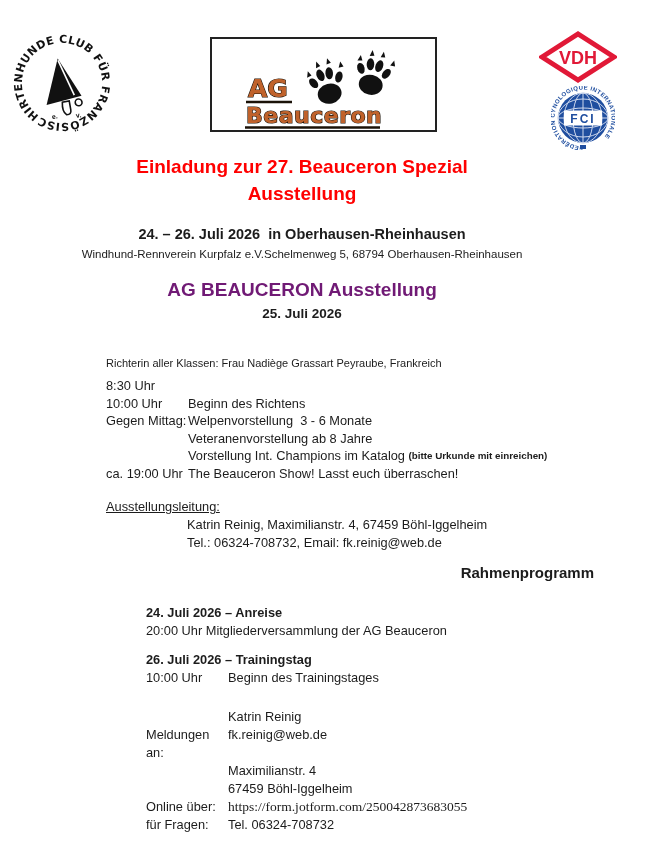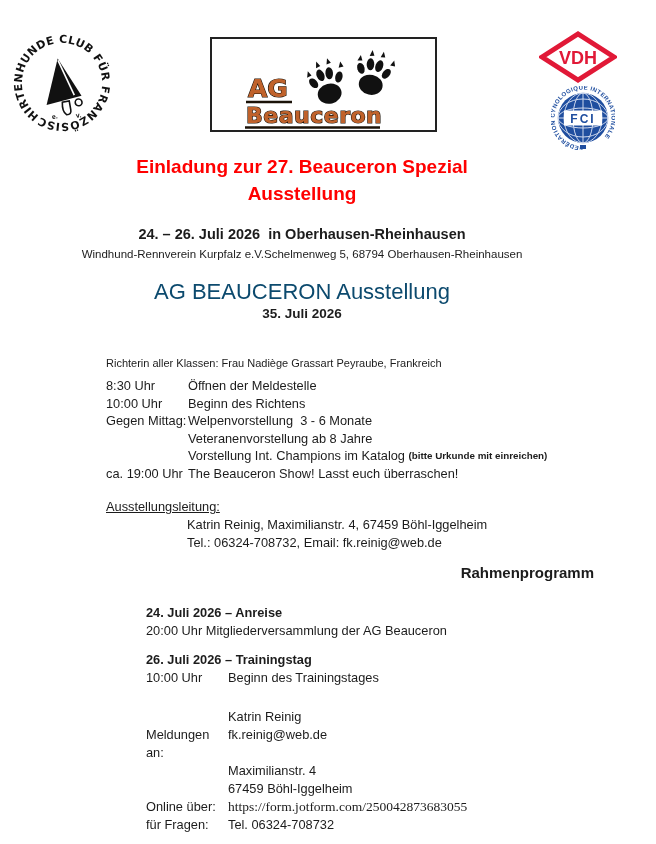--- a/index.html
+++ b/index.html
@@ -11,21 +11,21 @@
   
   .club-logo{left:10px;top:26px;}
   .ag-box{left:210px;top:37px;width:223px;height:91px;border:2.5px solid #222;background:#fff;}
   .vdh-logo{left:539px;top:31px;}
   .fci-logo{left:551px;top:86px;}
 
   
   .title{top:153px;font-size:19px;font-weight:bold;color:#ff0000;line-height:27px;}
   .date-line{top:226px;font-size:14.5px;font-weight:bold;white-space:pre;}
   .venue-line{top:248px;font-size:11.5px;}
-  .show-title{top:279px;font-size:22px;font-weight:normal;color:#0c4a6e;}
+  .show-title{top:279px;font-size:19px;font-weight:bold;color:#701a75;}
   .show-date{top:306px;font-size:13.5px;font-weight:bold;}
 
   
   .judge{top:357px;left:106px;font-size:11px;}
   .schedule{top:377px;left:106px;font-size:12.8px;}
   .srow{display:flex;line-height:17.6px;white-space:pre;}
   .stime{width:82px;flex:none;}
   .snote{font-size:9.8px;font-weight:bold;}
 
   .leitung{top:498px;left:106px;font-size:12.8px;line-height:18px;}
@@ -121,28 +121,27 @@
 
   <div class="abs cen title">
     <div>Einladung zur 27. Beauceron Spezial</div>
     <div>Ausstellung</div>
   </div>
 
   <div class="abs cen date-line">24. – 26. Juli 2026  in Oberhausen-Rheinhausen</div>
   <div class="abs cen venue-line">Windhund-Rennverein Kurpfalz e.V.Schelmenweg 5, 68794 Oberhausen-Rheinhausen</div>
 
   <div class="abs cen show-title">AG BEAUCERON Ausstellung</div>
-  <div class="abs cen show-date">35. Juli 2026</div>
+  <div class="abs cen show-date">25. Juli 2026</div>
 
   <div class="abs judge">Richterin aller Klassen: Frau Nadiège Grassart Peyraube, Frankreich</div>
 
   <div class="abs schedule">
     <div class="srow">
       <span class="stime">8:30 Uhr</span>
-      <span class="sdesc">Öffnen der Meldestelle</span>
     </div>
     <div class="srow">
       <span class="stime">10:00 Uhr</span>
       <span class="sdesc">Beginn des Richtens</span>
     </div>
     <div class="srow">
       <span class="stime">Gegen Mittag:</span>
       <span class="sdesc">Welpenvorstellung  3 - 6 Monate</span>
     </div>
     <div class="srow">

